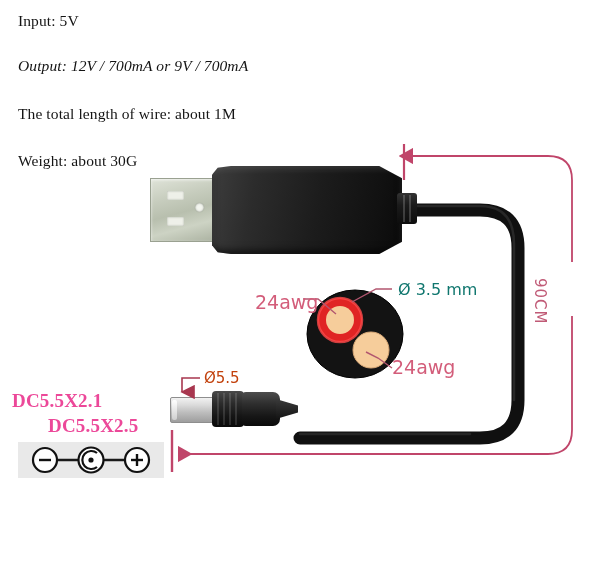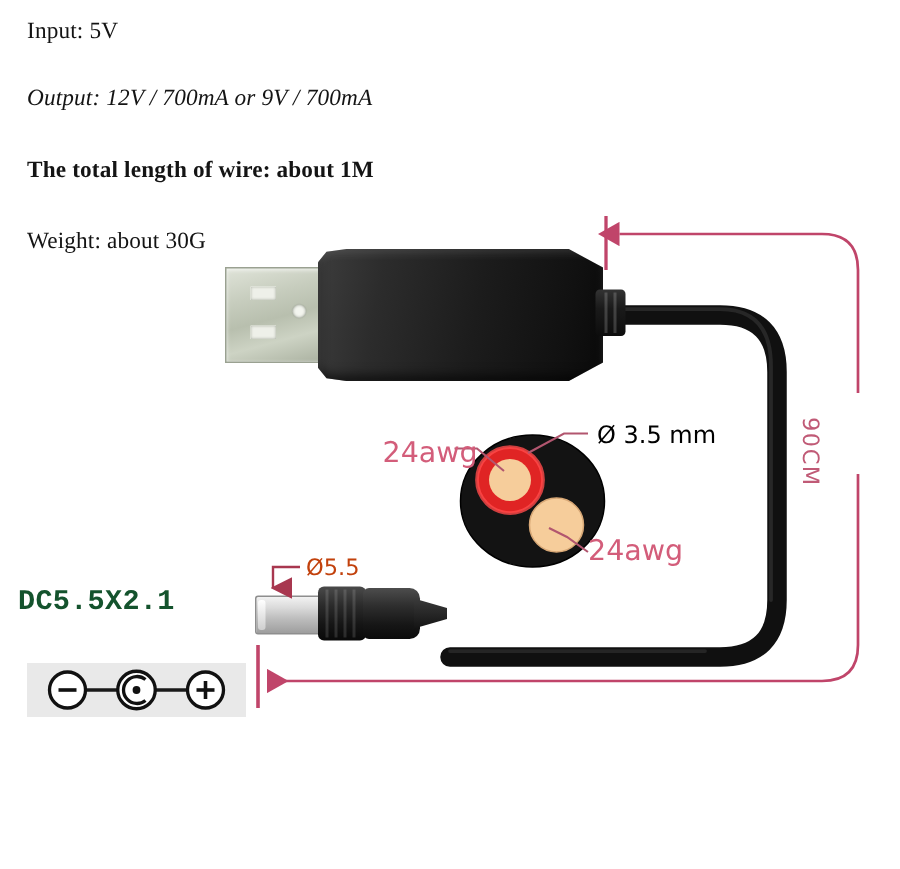--- a/index.html
+++ b/index.html
@@ -21,21 +21,21 @@
     position: absolute;
     left: 18px;
     color: #141414;
     font-family: "Liberation Serif", serif;
     font-size: 15.5px;
     letter-spacing: 0.1px;
     white-space: nowrap;
   }
   .spec-1 { top: 12px; }
   .spec-2 { top: 57px; font-style: italic; }
-  .spec-3 { top: 105px; font-weight: bold; }
+  .spec-3 { top: 105px; }
   .spec-4 { top: 152px; text-align: right; }
 
   
   #usb-module {
     position: absolute;
     left: 212px;
     top: 166px;
     width: 202px;
     height: 88px;
   }
@@ -152,38 +152,38 @@
 
   
   .ann-label {
     position: absolute;
     font-family: "DejaVu Sans", sans-serif;
     color: #d4637e;
     white-space: nowrap;
   }
   #label-24awg-top { left: 255px; top: 291px; font-size: 19px; color: #d35d7a; }
   #label-24awg-bot { left: 392px; top: 356px; font-size: 19px; color: #d35d7a; }
-  #label-diam35   { left: 398px; top: 280px; font-size: 16px; color: #000000; }
+  #label-diam35   { left: 398px; top: 280px; font-size: 16px; color: #0f766e; }
   #label-diam55   { left: 204px; top: 369px; font-size: 15px; color: #c2410c; }
   #label-90cm {
     left: 549px; top: 278px;
     font-size: 15px;
     color: #c05a76;
     letter-spacing: 1px;
     transform: rotate(90deg);
     transform-origin: left top;
   }
 
   
   .dc-spec {
     position: absolute;
-    font-family: Liberation Mono, monospace;
+    font-family: Liberation Serif, serif;
     font-weight: bold;
     font-size: 19px;
-    color: #14532d;
+    color: #ec4899;
     letter-spacing: 0.2px;
     white-space: nowrap;
   }
   #dc-spec-1 { left: 12px; top: 390px; }
   #dc-spec-2 { left: 48px; top: 415px; }
 
   
   #polarity-bar {
     position: absolute;
     left: 18px;
@@ -271,20 +271,21 @@
 
   </svg>
 
   <div class="ann-label" id="label-24awg-top">24awg</div>
   <div class="ann-label" id="label-24awg-bot">24awg</div>
   <div class="ann-label" id="label-diam35">Ø 3.5 mm</div>
   <div class="ann-label" id="label-diam55">Ø5.5</div>
   <div class="ann-label" id="label-90cm">90CM</div>
 
   <div class="dc-spec" id="dc-spec-1">DC5.5X2.1</div>
+  <div class="dc-spec" id="dc-spec-2">DC5.5X2.5</div>
 
   <div id="polarity-bar">
     <svg id="pol-svg" viewBox="0 0 146 36">
       <line x1="30" y1="18" x2="63" y2="18" stroke="#1a1a1a" stroke-width="2.4"></line>
       <line x1="83" y1="18" x2="116" y2="18" stroke="#1a1a1a" stroke-width="2.4"></line>
 
       <circle cx="27" cy="18" r="12" fill="#ffffff" stroke="#111" stroke-width="2.2"></circle>
       <line x1="21" y1="18" x2="33" y2="18" stroke="#111" stroke-width="2.4"></line>
 
       <circle cx="73" cy="18" r="12.5" fill="#ffffff" stroke="#111" stroke-width="2.2"></circle>

